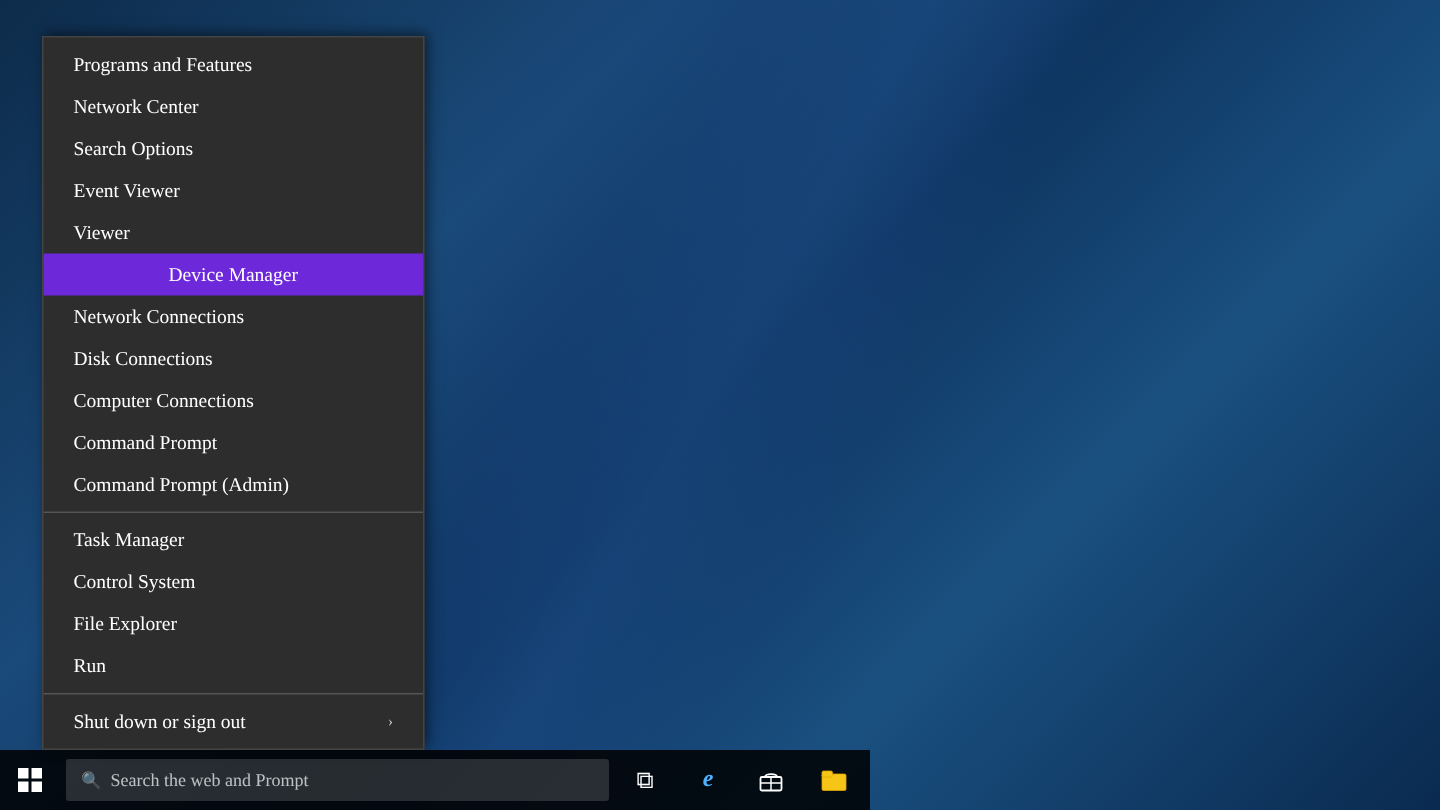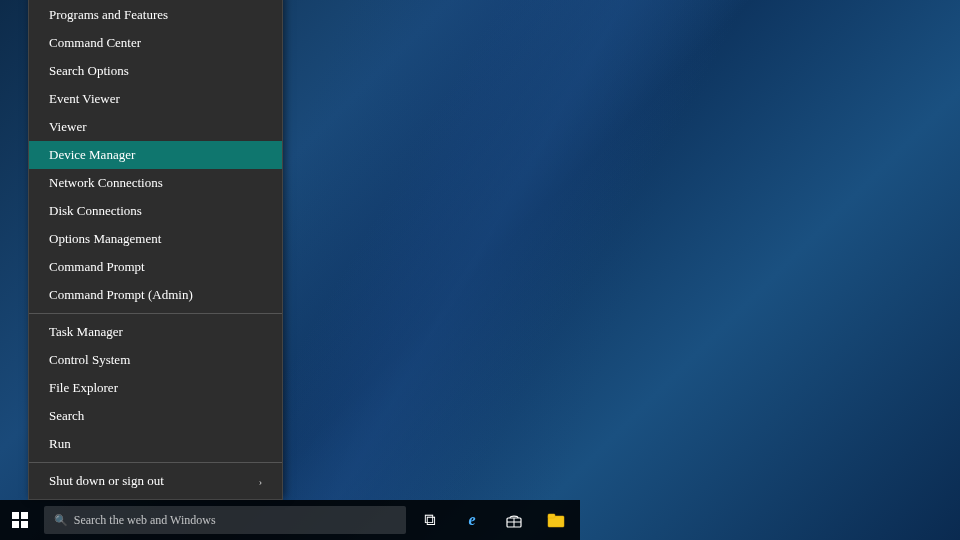--- a/index.html
+++ b/index.html
@@ -128,21 +128,22 @@
       justify-content: space-between;
       padding: 6px 20px;
       color: #fff;
       cursor: pointer;
       font-size: 13px;
       white-space: nowrap;
       user-select: none;
     }
 
     .menu-item.highlighted {
-      background: #0f766e;
+      background: #6d28d9;
+      justify-content: center;
     }
 
     .menu-divider {
       height: 1px;
       background: #555;
       margin: 4px 0;
     }
 
     .menu-arrow {
       font-size: 10px;
@@ -152,61 +153,58 @@
 </head>
 <body>
 
 <div class="desktop">
 
   <div class="context-menu" id="context-menu">
   <div class="menu-item">
         <span>Programs and Features</span>
       </div>
       <div class="menu-item">
-        <span>Command Center</span>
+        <span>Network Center</span>
       </div>
       <div class="menu-item">
         <span>Search Options</span>
       </div>
       <div class="menu-item">
         <span>Event Viewer</span>
       </div>
       <div class="menu-item">
         <span>Viewer</span>
       </div>
       <div class="menu-item highlighted">
         <span>Device Manager</span>
       </div>
       <div class="menu-item">
         <span>Network Connections</span>
       </div>
       <div class="menu-item">
         <span>Disk Connections</span>
       </div>
       <div class="menu-item">
-        <span>Options Management</span>
+        <span>Computer Connections</span>
       </div>
       <div class="menu-item">
         <span>Command Prompt</span>
       </div>
       <div class="menu-item">
         <span>Command Prompt (Admin)</span>
       </div>
       <div class="menu-divider"></div>
       <div class="menu-item">
         <span>Task Manager</span>
       </div>
       <div class="menu-item">
         <span>Control System</span>
       </div>
       <div class="menu-item">
         <span>File Explorer</span>
-      </div>
-      <div class="menu-item">
-        <span>Search</span>
       </div>
       <div class="menu-item">
         <span>Run</span>
       </div>
       <div class="menu-divider"></div>
       <div class="menu-item">
         <span>Shut down or sign out</span>
         <span class="menu-arrow">›</span>
       </div>
     </div>
@@ -215,21 +213,21 @@
     <button class="start-button">
       <div class="start-icon">
         <span></span>
           <span></span>
           <span></span>
           <span></span>
       </div>
     </button>
     <div class="search-bar">
       <span class="search-icon-inner">🔍</span>
-      <span>Search the web and Windows</span>
+      <span>Search the web and Prompt</span>
     </div>
     <div class="taskbar-icons">
       <div class="taskbar-icon">⧉</div>
       <div class="taskbar-icon" style="font-style:italic;font-weight:bold;color:#4db3ff;">e</div>
       <div class="taskbar-icon">
         <svg width="18" height="18" viewBox="0 0 18 18" fill="white">
           <rect x="2" y="7" width="14" height="9" rx="1" fill="none" stroke="white" stroke-width="1.2"></rect>
           <path d="M5 7 C5 4.5 13 4.5 13 7" fill="none" stroke="white" stroke-width="1.2"></path>
           <line x1="9" y1="7" x2="9" y2="16" stroke="white" stroke-width="1"></line>
           <line x1="2" y1="11" x2="16" y2="11" stroke="white" stroke-width="1"></line>

